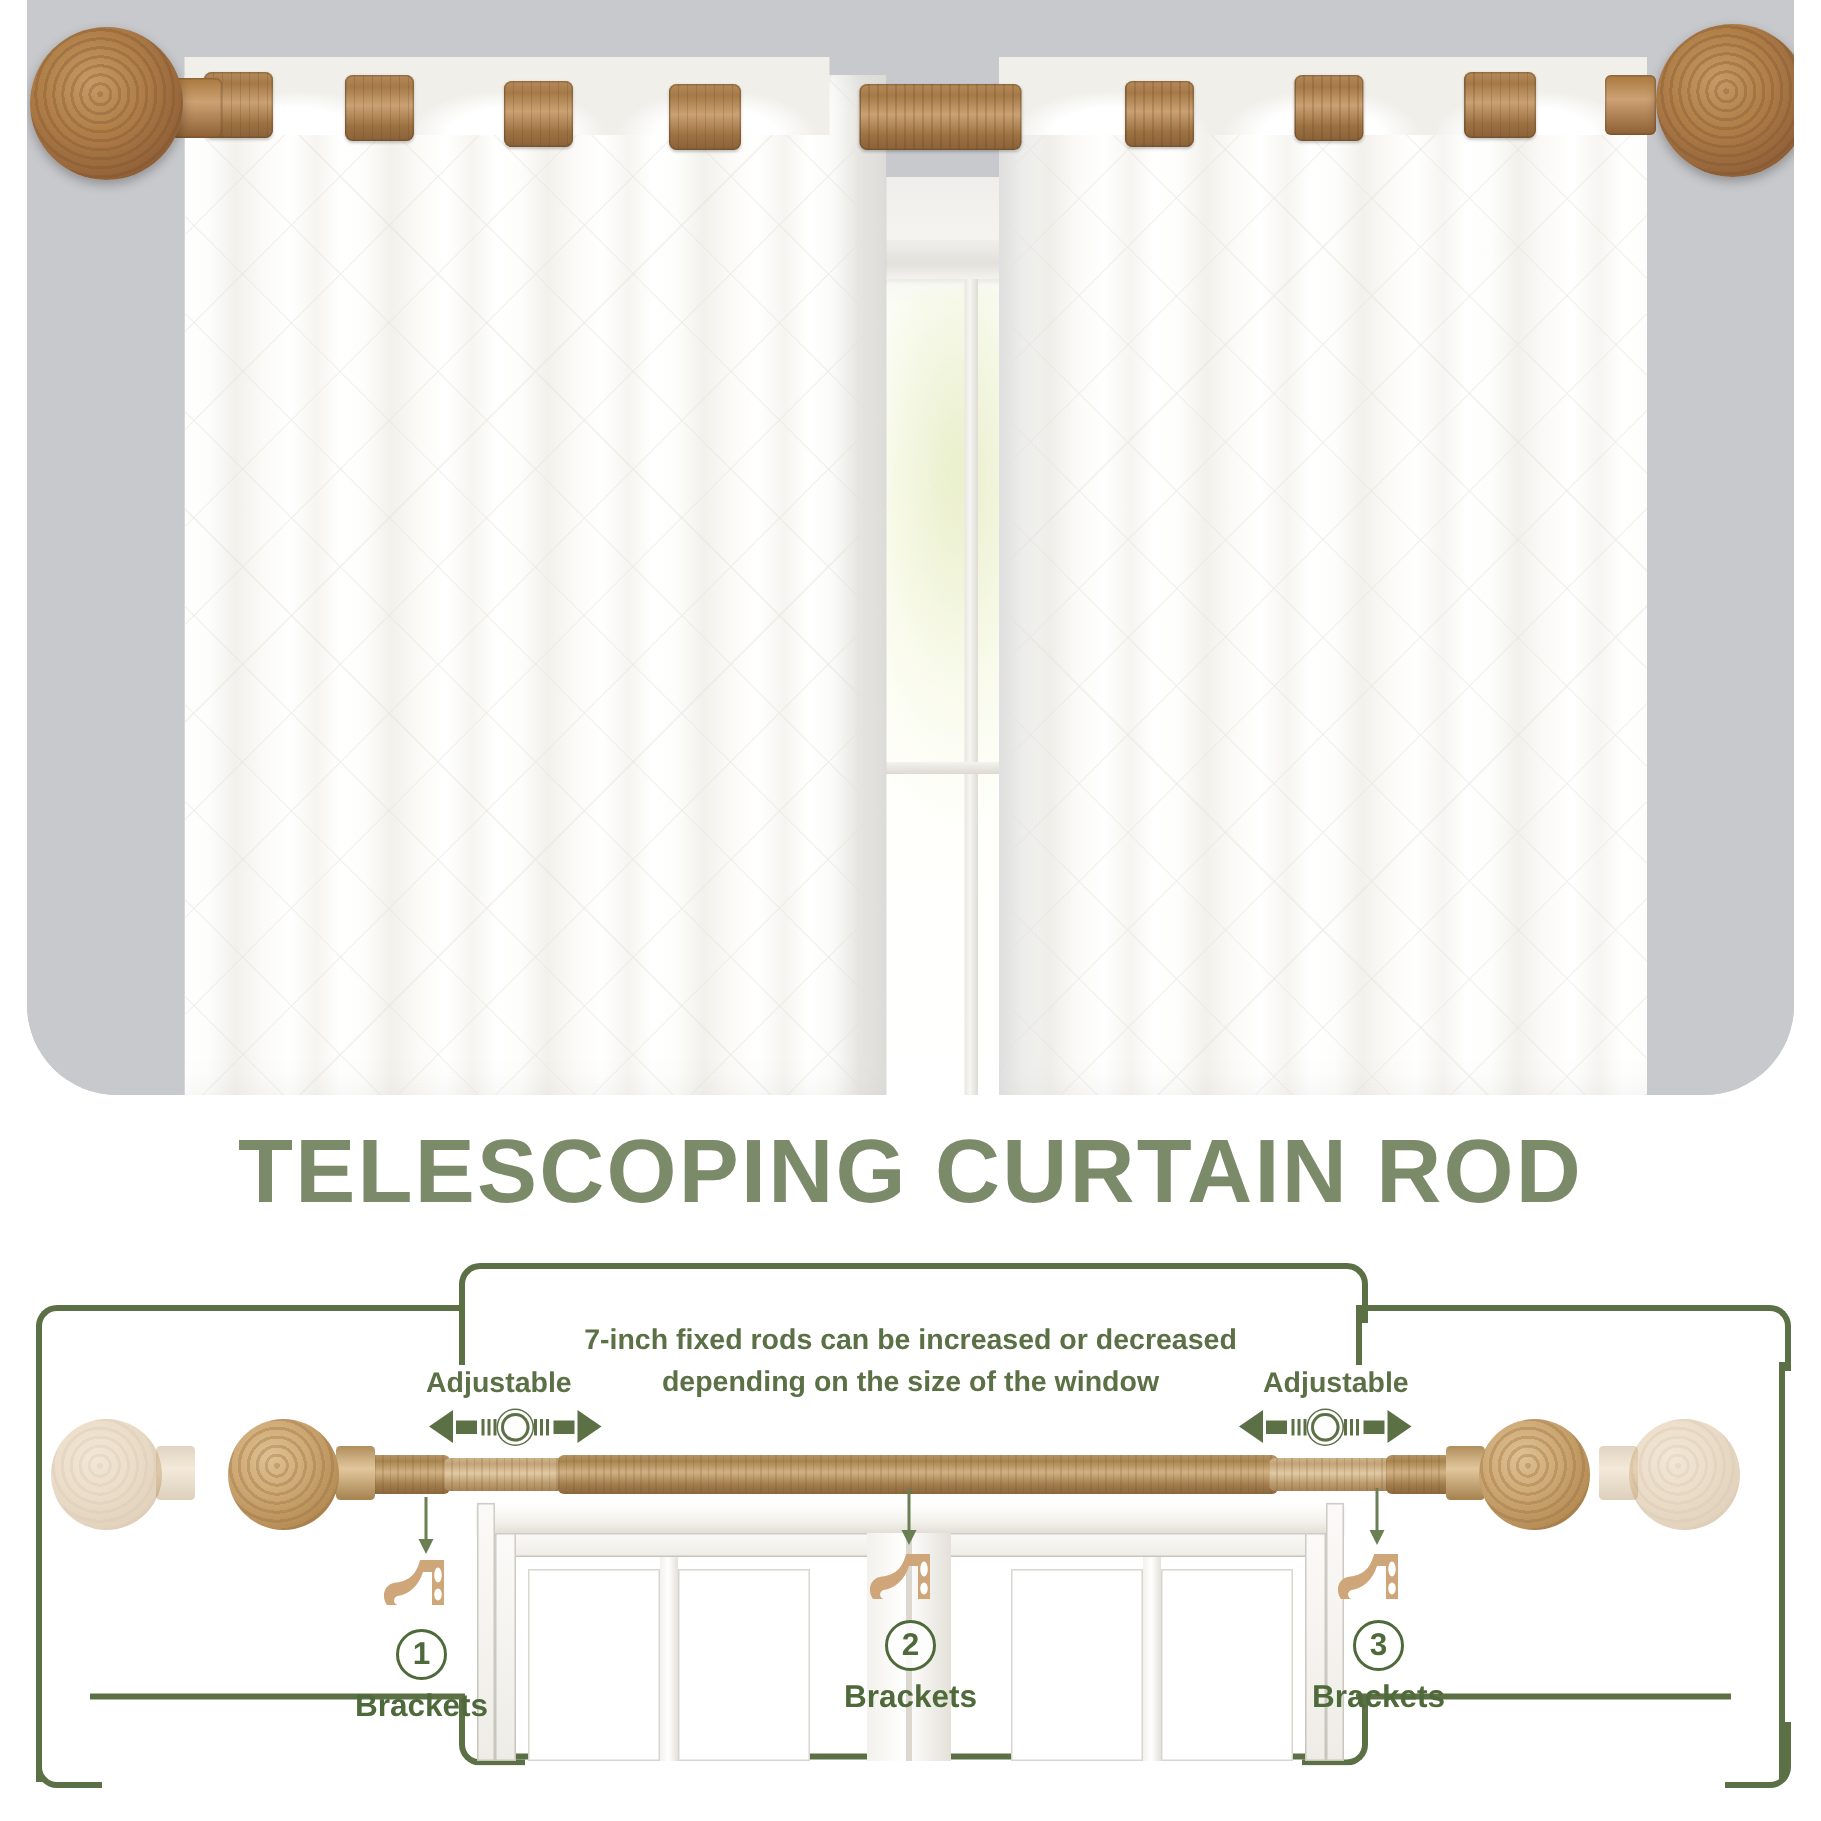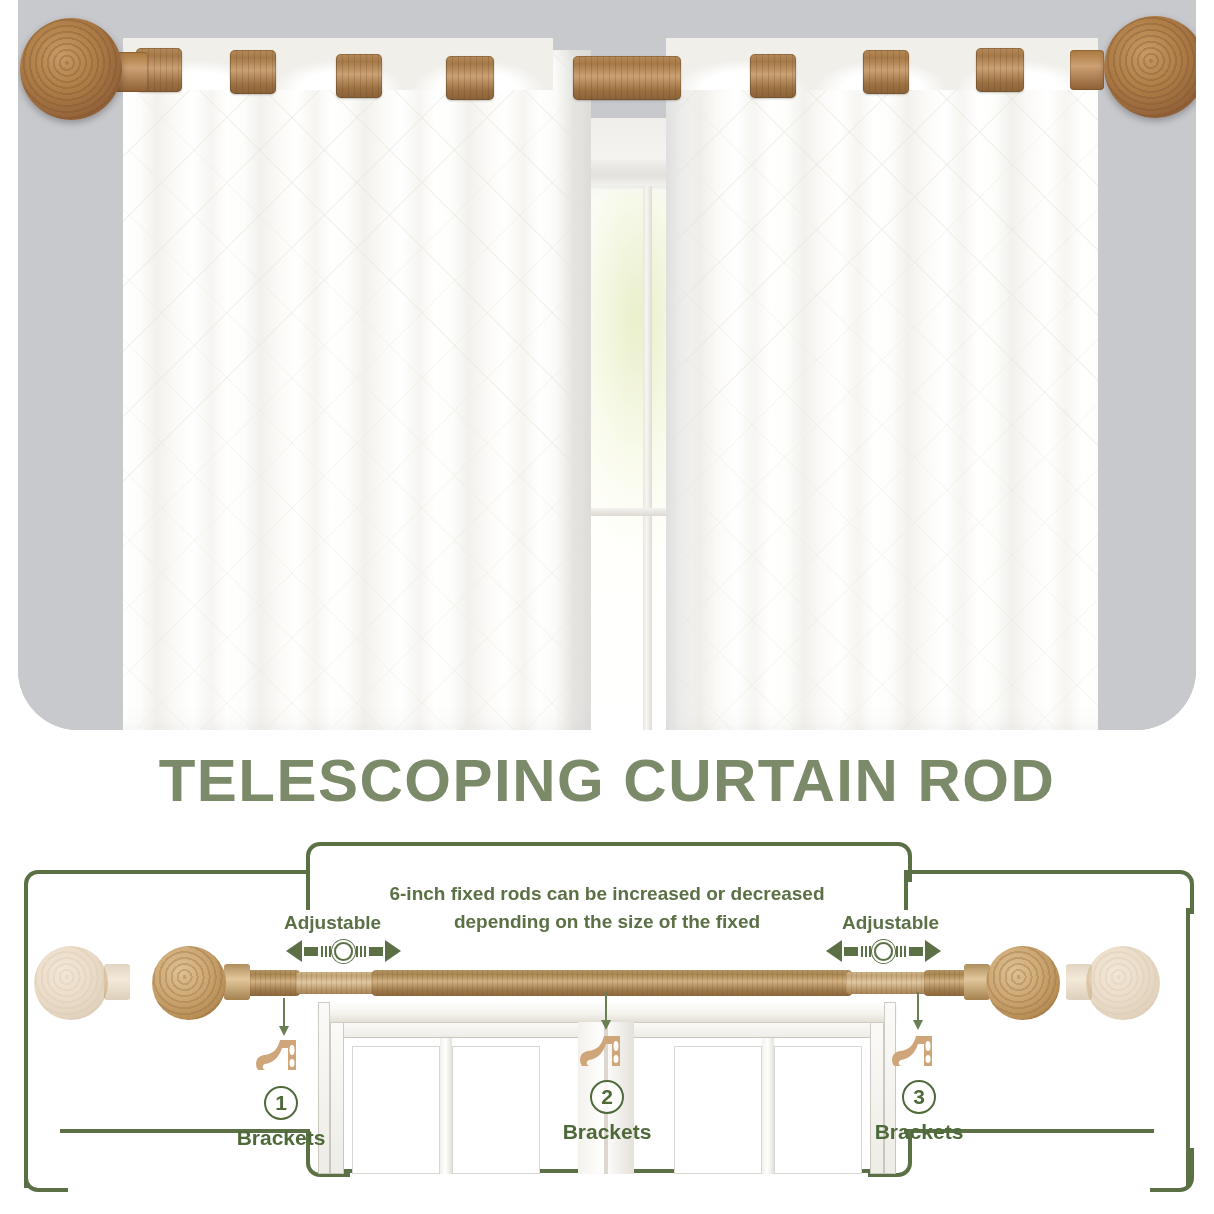--- a/index.html
+++ b/index.html
@@ -259,22 +259,22 @@
 
   <div class="frame-corner" style="left:24px;top:318px;width:40px;height:40px;border-right:none;border-top:none;border-radius:0 0 0 14px;"></div>
   <div class="frame-line" style="left:60px;top:299px;width:250px;height:4px;"></div>
   <div class="frame-corner" style="left:306px;top:299px;width:40px;height:44px;border-right:none;border-top:none;border-radius:0 0 0 14px;"></div>
   <div class="frame-line" style="left:342px;top:339px;width:530px;height:4px;"></div>
   <div class="frame-corner" style="left:868px;top:299px;width:40px;height:44px;border-left:none;border-top:none;border-radius:0 0 14px 0;"></div>
   <div class="frame-line" style="left:904px;top:299px;width:250px;height:4px;"></div>
   <div class="frame-corner" style="left:1150px;top:318px;width:40px;height:40px;border-left:none;border-top:none;border-radius:0 0 14px 0;"></div>
 
   <div class="center-text">
-    <div>6-inch fixed rods can be increased or decreased</div>
-    <div>depending on the size of the fixed</div>
+    <div>7-inch fixed rods can be increased or decreased</div>
+    <div>depending on the size of the window</div>
   </div>
 
   <div class="lbl-adjust" style="left:284px;top:82px;">Adjustable</div>
   <div class="adj-row" style="left:286px;top:110px;">
     <div class="arrow-l"></div>
     <div class="arrow-tail" style="margin-left:-1px;"></div>
     <div class="hash">
         <i></i>
         <i></i>
         <i></i>

